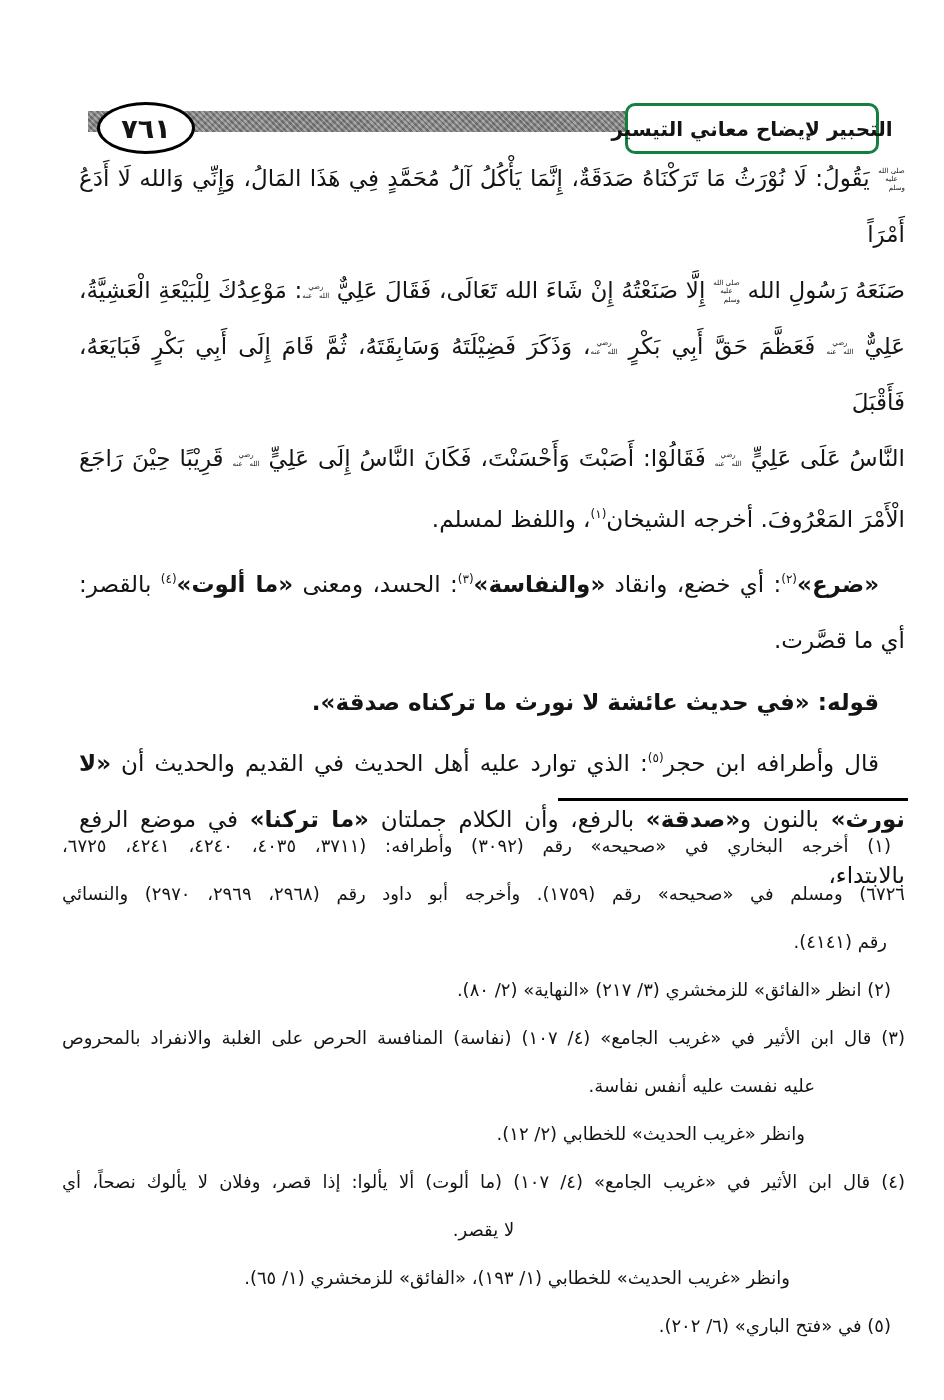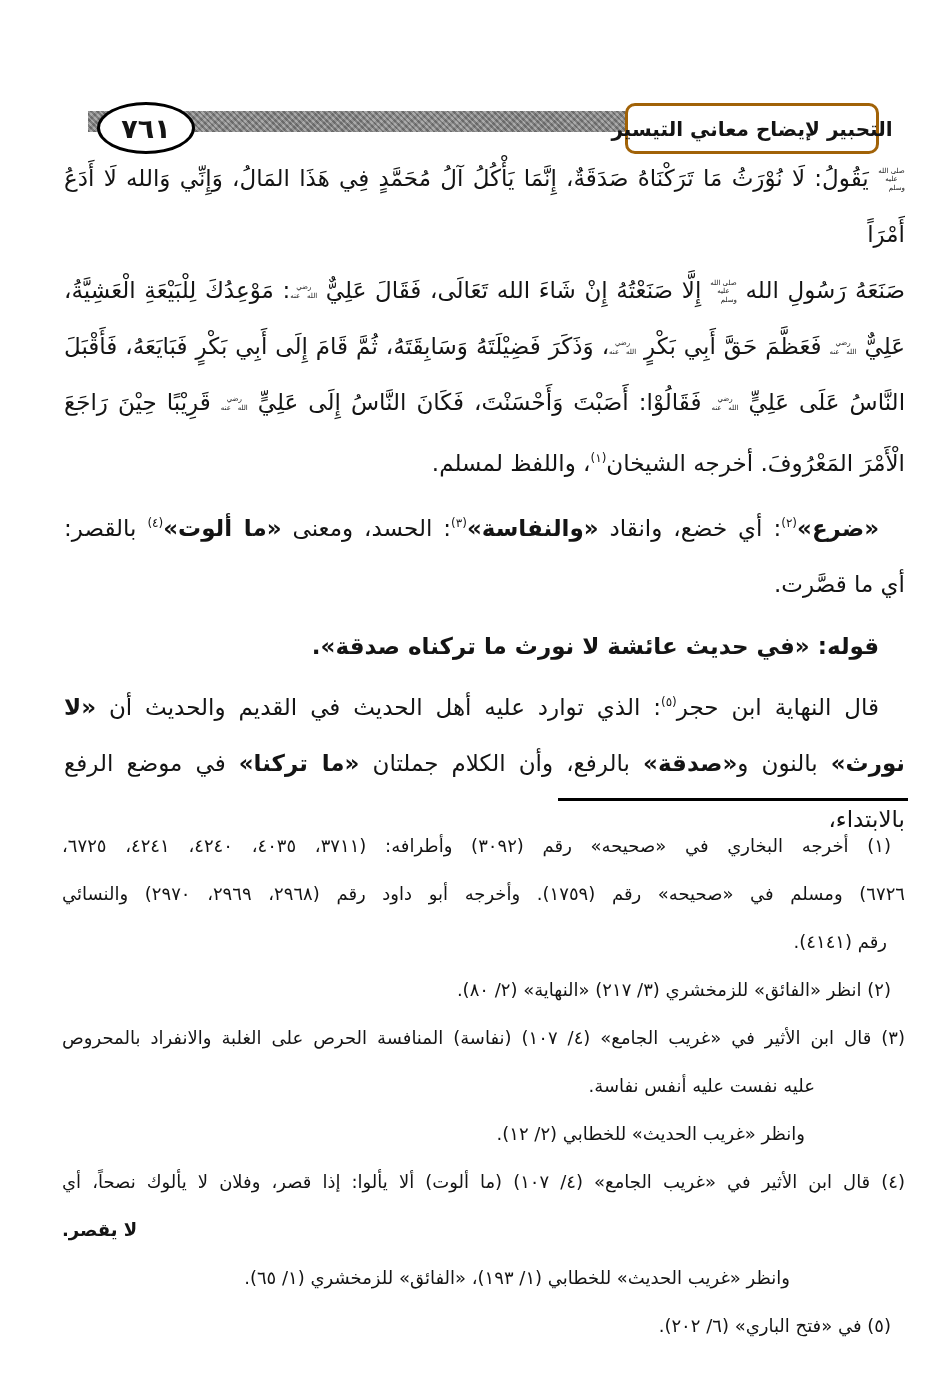--- a/index.html
+++ b/index.html
@@ -22,51 +22,51 @@
       repeating-linear-gradient(-45deg, rgba(0,0,0,.12) 0 3px, rgba(255,255,255,.06) 3px 6px);
   }
   .page-number-oval{
     position:absolute;left:97px;top:102px;width:92px;height:46px;
     background:#fff;border:3px solid #000;border-radius:50%;
     display:flex;align-items:center;justify-content:center;
     font-size:27px;font-weight:bold;z-index:2;
   }
   .title-box{
     position:absolute;left:625px;top:103px;width:248px;height:45px;
-    background:#fff;border:3px solid #a16207;border-radius:10px;
+    background:#fff;border:3px solid #15803d;border-radius:10px;
     display:flex;align-items:center;justify-content:center;
     font-size:20px;font-weight:bold;z-index:2;white-space:nowrap;
   }
   
   .body-text{
     position:absolute;top:150px;right:39px;width:841px;
     font-size:23px;line-height:56px;
   }
-  .bline{overflow:hidden;text-align:right;}
+  .bline{overflow:hidden;text-align:right;margin-left:15px;}
   .bline.justify{text-align:justify;text-align-last:justify;}
   .p2{margin-top:4px;}
   .p3{margin-top:6px;}
   .ind-par{padding-right:26px;}
   .seg-b{font-weight:bold;text-align:center;}
   .seg-sup{font-size:12px;vertical-align:9px;letter-spacing:0;}
   .honorific{
     display:inline-block;width:27px;font-size:7px;line-height:1.15;
     text-align:center;vertical-align:middle;font-weight:normal;
   }
   
   .footnote-sep{
     position:absolute;top:798px;left:558px;width:350px;height:3px;background:#000;
   }
   .footnotes{
     position:absolute;top:822px;right:39px;width:843px;
     font-size:18px;line-height:48px;
   }
   .fline{overflow:hidden;text-align:right;}
   .fline.justify{text-align:justify;text-align-last:justify;}
-  .fline.left{text-align:left;font-weight:bold;}
+  .fline.left{text-align:center;}
   .ind-14{padding-right:14px;}
   .ind-18{padding-right:18px;}
   .ind-90{padding-right:90px;}
   .ind-100{padding-right:100px;}
   .ind-115{padding-right:115px;}
 </style>
 </head>
 <body>
 
 <div class="page">
@@ -90,21 +90,21 @@
       <div class="bline"><span>الْأَمْرَ المَعْرُوفَ. أخرجه الشيخان</span><span class="seg-sup">(١)</span><span>، واللفظ لمسلم.</span></div>
     </div>
     <div class="p2">
       <div class="bline justify ind-par"><span class="seg-b">«ضرع»</span><span class="seg-sup">(٢)</span><span>: أي خضع، وانقاد </span><span class="seg-b">«والنفاسة»</span><span class="seg-sup">(٣)</span><span>: الحسد، ومعنى </span><span class="seg-b">«ما ألوت»</span><span class="seg-sup">(٤)</span><span> بالقصر:</span></div>
       <div class="bline"><span>أي ما قصَّرت.</span></div>
     </div>
     <div class="p3">
       <div class="bline ind-par"><span class="seg-b">قوله: «في حديث عائشة لا نورث ما تركناه صدقة».</span></div>
     </div>
     <div class="p4">
-      <div class="bline justify ind-par"><span>قال النهاية ابن حجر</span><span class="seg-sup">(٥)</span><span>: الذي توارد عليه أهل الحديث في القديم والحديث أن </span><span class="seg-b">«لا</span></div>
+      <div class="bline justify ind-par"><span>قال وأطرافه ابن حجر</span><span class="seg-sup">(٥)</span><span>: الذي توارد عليه أهل الحديث في القديم والحديث أن </span><span class="seg-b">«لا</span></div>
       <div class="bline justify"><span class="seg-b">نورث»</span><span> بالنون و</span><span class="seg-b">«صدقة»</span><span> بالرفع، وأن الكلام جملتان </span><span class="seg-b">«ما تركنا»</span><span> في موضع الرفع بالابتداء،</span></div>
     </div>
   </div>
 
   <div class="footnote-sep"></div>
   <div class="footnotes">
     <div class="fline justify ind-14"><span>(١) أخرجه البخاري في «صحيحه» رقم (٣٠٩٢) وأطرافه: (٣٧١١، ٤٠٣٥، ٤٢٤٠، ٤٢٤١، ٦٧٢٥،</span></div>
     <div class="fline justify"><span>٦٧٢٦) ومسلم في «صحيحه» رقم (١٧٥٩). وأخرجه أبو داود رقم (٢٩٦٨، ٢٩٦٩، ٢٩٧٠) والنسائي</span></div>
     <div class="fline ind-18"><span>رقم (٤١٤١).</span></div>
     <div class="fline ind-14"><span>(٢) انظر «الفائق» للزمخشري (٣/ ٢١٧) «النهاية» (٢/ ٨٠).</span></div>

